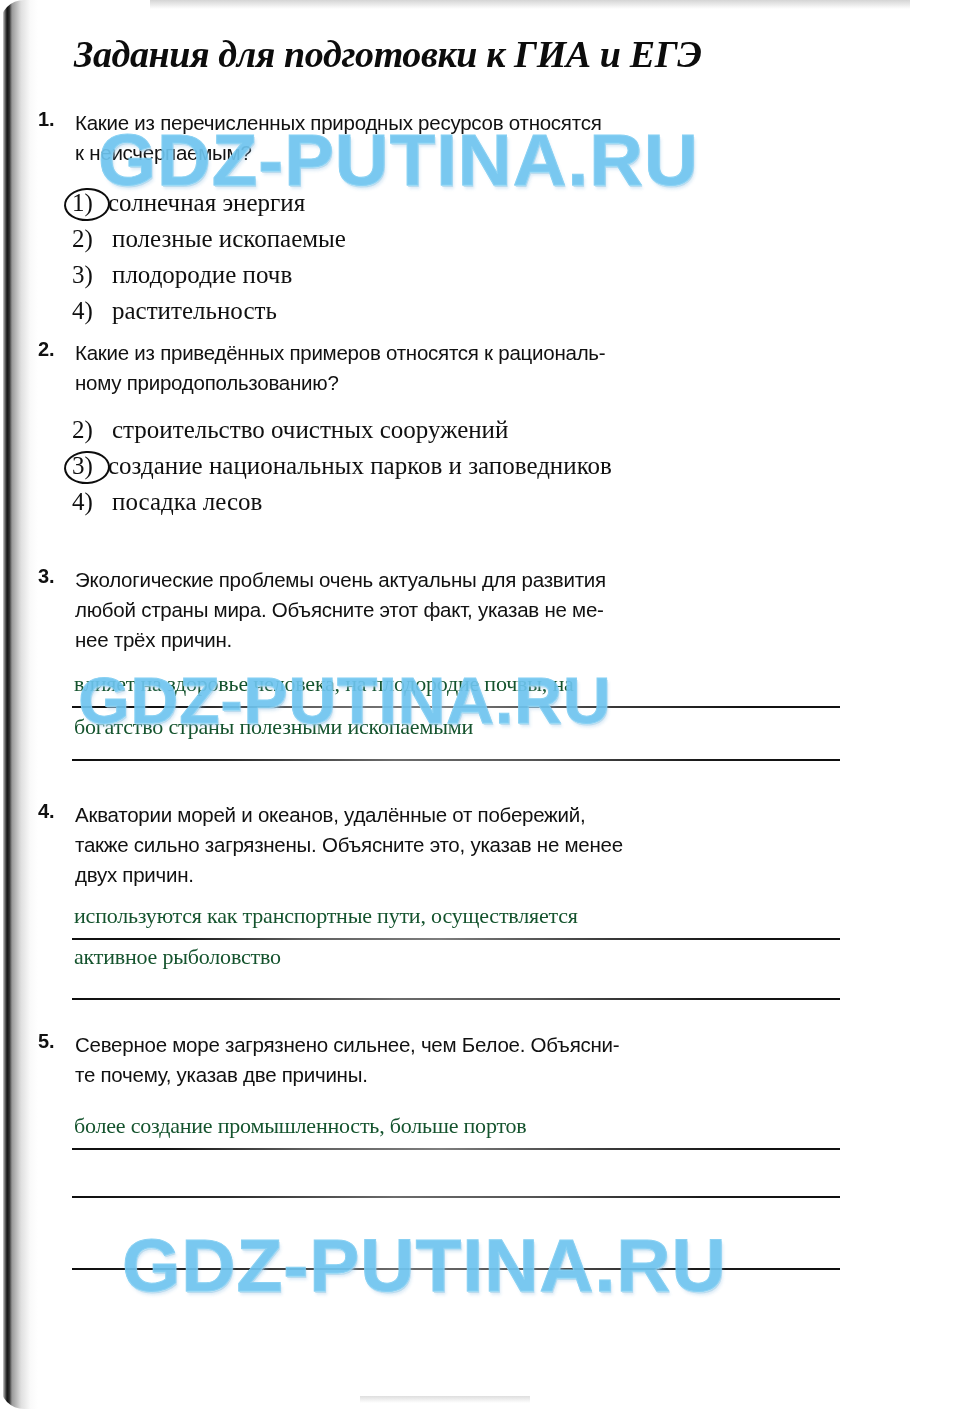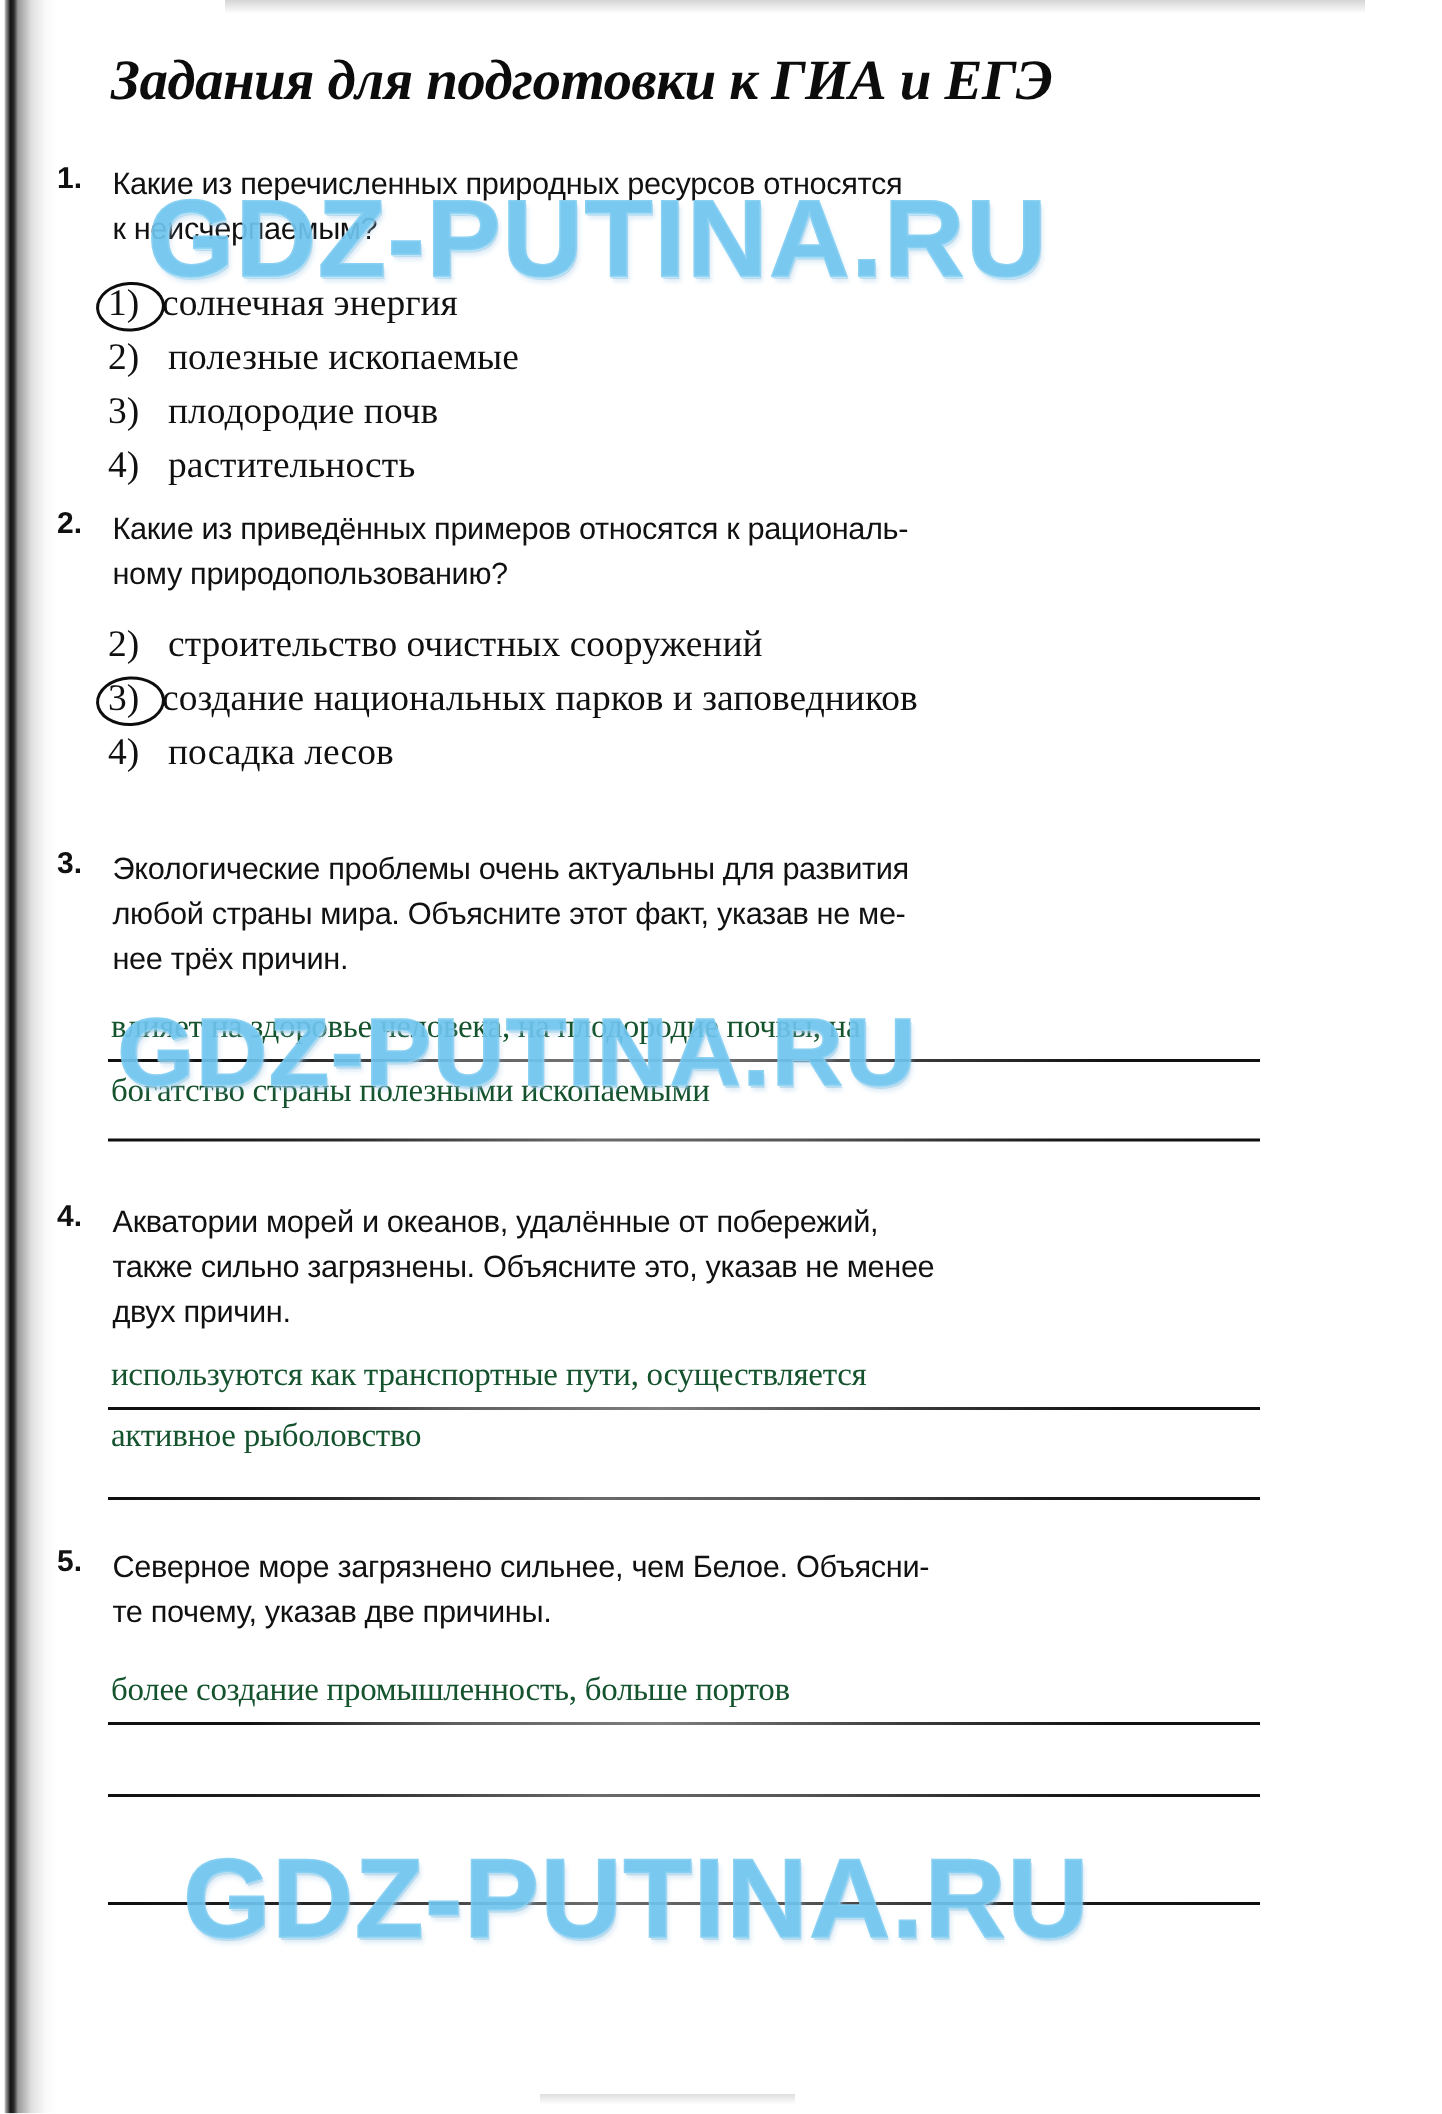--- a/index.html
+++ b/index.html
@@ -7,20 +7,21 @@
     padding: 0;
     background: #ffffff;
   }
   .page {
     position: relative;
     width: 961px;
     height: 1409px;
     background: #ffffff;
     overflow: hidden;
     font-family: "Liberation Serif", serif;
+    border-radius: 24px;
   }
 
   
   .binding-dark {
     position: absolute;
     left: 3px;
     top: 0;
     width: 9px;
     height: 1409px;
     background: linear-gradient(to right,

